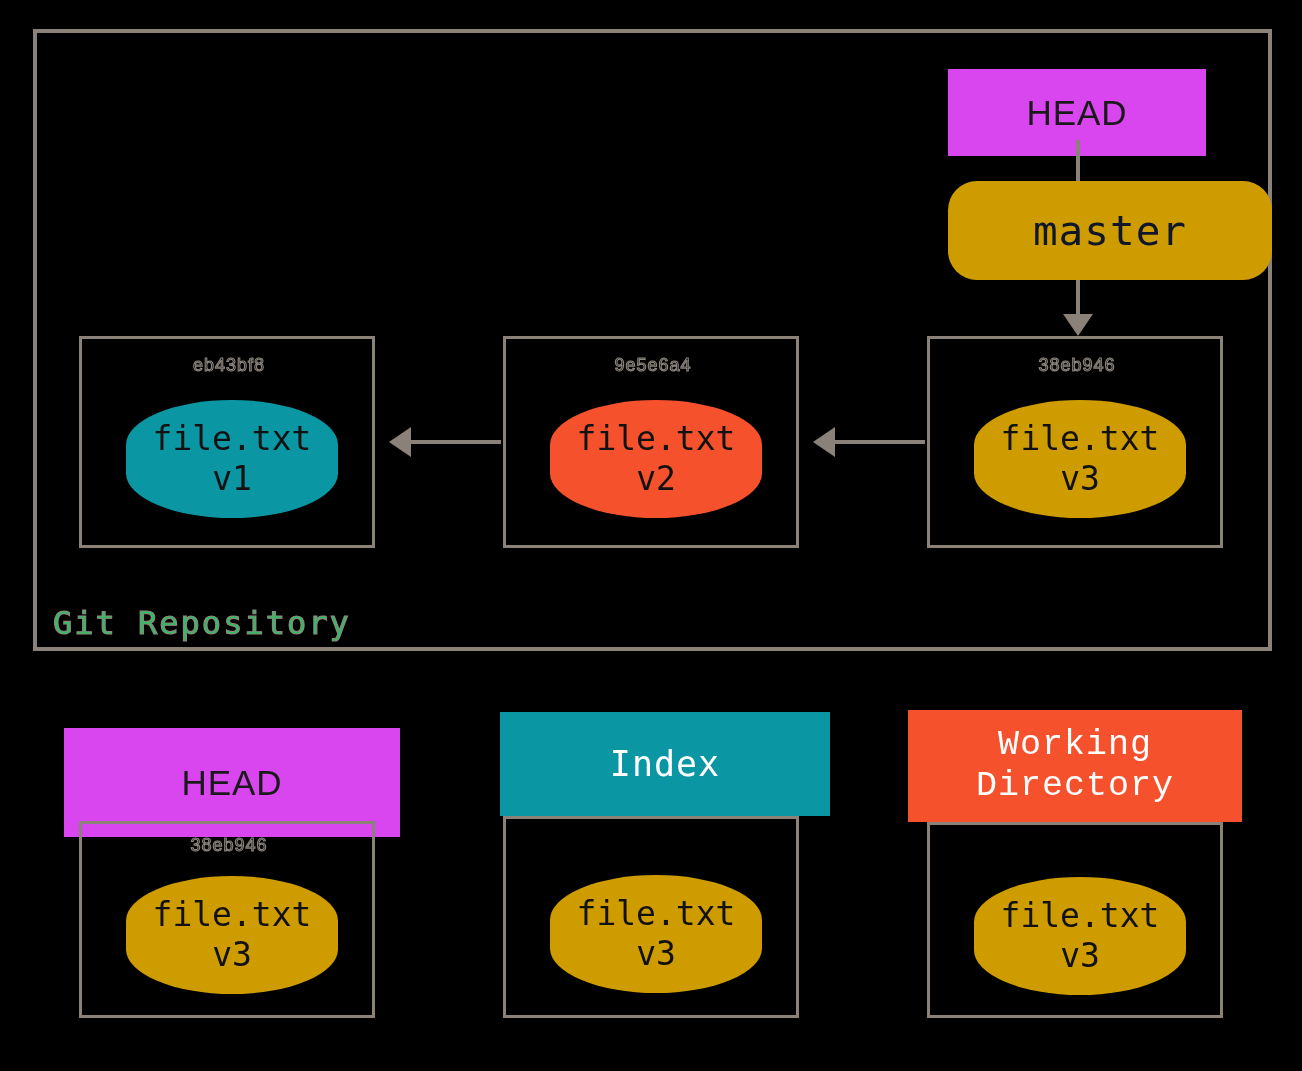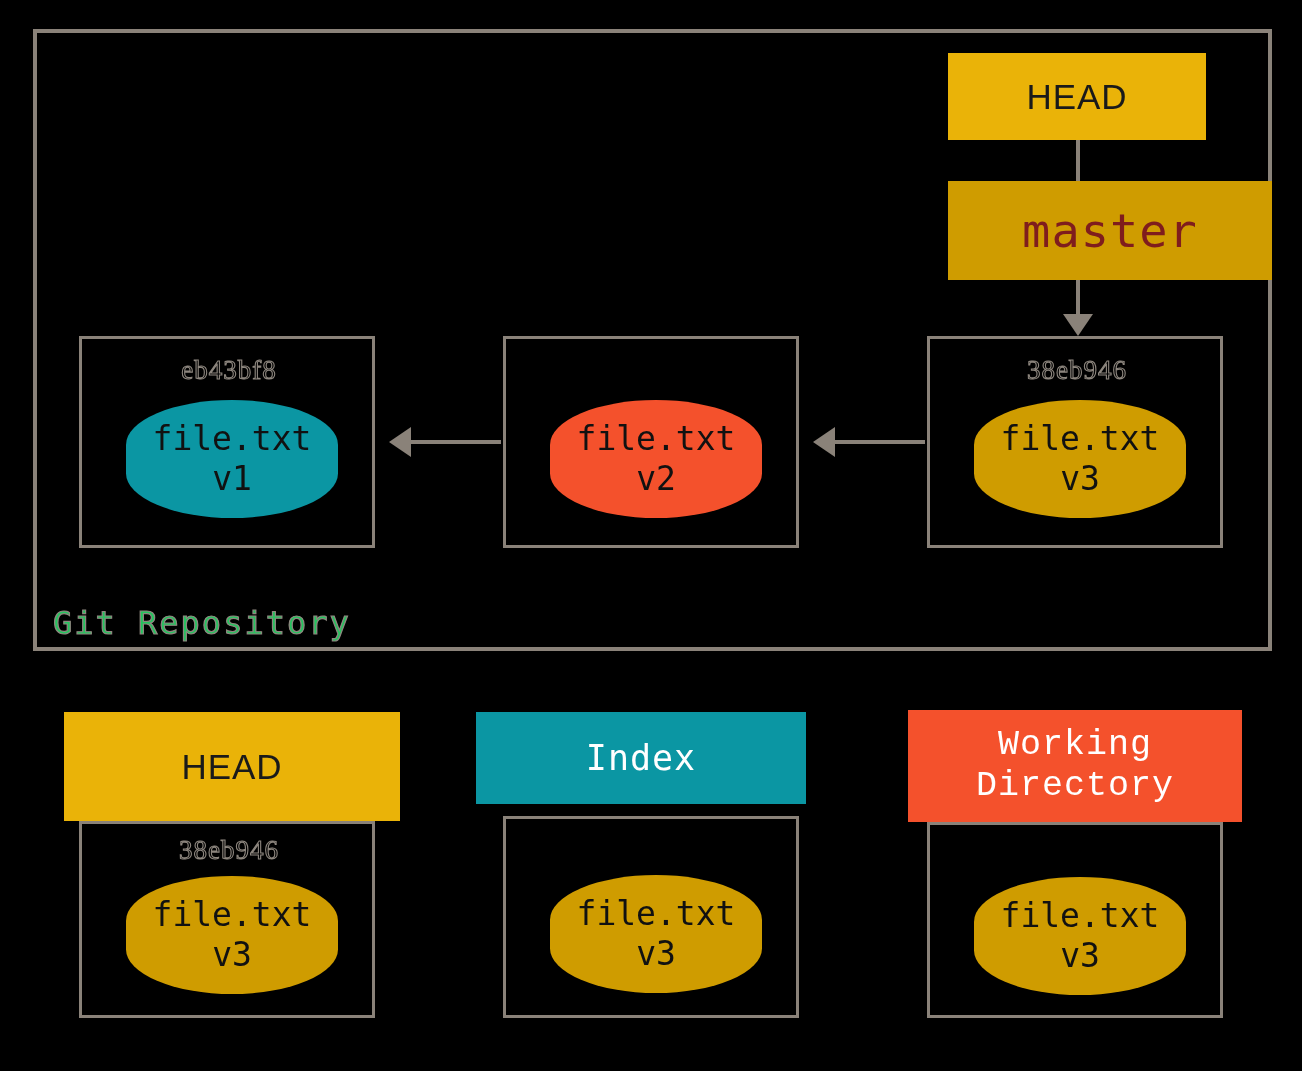--- a/index.html
+++ b/index.html
@@ -29,28 +29,28 @@
     white-space:nowrap;
   }
 
   
   .flatbox{
     box-sizing:border-box;
     display:flex;align-items:center;justify-content:center;
     text-align:center;
   }
   .headbox{
-    background:#eab308;color:#1a1a1a;
+    background:#d946ef;color:#1a1a1a;
     font-family:"Liberation Sans",sans-serif;
-    font-size:35px;letter-spacing:1px;
+    font-size:35px;letter-spacing:1px;margin-top:16px;
   }
   .masterbox{
-    background:#cf9c00;color:#7f1d1d;
+    background:#cf9c00;color:#0f172a;
     font-family:"DejaVu Sans Mono",monospace;
-    font-size:47px;letter-spacing:1px;
+    font-size:41px;letter-spacing:1px;border-radius:29px;
   }
   .indexbox{
     background:#0b96a3;color:#ffffff;
     font-family:"DejaVu Sans Mono",monospace;
     font-size:35px;letter-spacing:1px;
   }
   .wdbox{
     background:#f4512c;color:#ffffff;
     font-family:Liberation Mono, monospace;
     font-size:35px;letter-spacing:1px;line-height:41px;
@@ -58,22 +58,22 @@
 
   
   .cell{
     box-sizing:border-box;
     border:3px solid #8a8279;
     background:transparent;
   }
   .hashlabel{
     position:absolute;left:4px;right:0;
     text-align:center;
-    font-family:Liberation Serif, serif;
-    font-size:27px;letter-spacing:1px;
+    font-family:Liberation Sans, sans-serif;
+    font-size:18px;letter-spacing:1px;
     color:#000;
     -webkit-text-stroke:1.1px #8d867e;
   }
   .blob{
     position:absolute;
     border-radius:50% / 38%;
     display:flex;align-items:center;justify-content:center;
     flex-direction:column;
     font-family:"DejaVu Sans Mono",monospace;
     font-size:33px;line-height:40px;
@@ -125,20 +125,21 @@
   <div class="blob blob-teal" style="left:44px;top:61px;width:212px;height:118px;">
     <span>file.txt</span>
     <span>v1</span>
   </div>
 </div>
 
 <div class="abs hline" style="left:411px;top:440px;width:90px;"></div>
 <div class="abs arrow-left" style="left:389px;top:427px;"></div>
 
 <div class="abs cell" style="left:503px;top:336px;width:296px;height:212px;">
+  <div class="hashlabel" style="top:16px;">9e5e6a4</div>
   <div class="blob blob-red" style="left:44px;top:61px;width:212px;height:118px;">
     <span>file.txt</span>
     <span>v2</span>
   </div>
 </div>
 
 <div class="abs hline" style="left:835px;top:440px;width:90px;"></div>
 <div class="abs arrow-left" style="left:813px;top:427px;"></div>
 
 <div class="abs cell" style="left:927px;top:336px;width:296px;height:212px;">
@@ -153,21 +154,21 @@
   <span>HEAD</span>
 </div>
 <div class="abs cell" style="left:79px;top:821px;width:296px;height:197px;">
   <div class="hashlabel" style="top:11px;">38eb946</div>
   <div class="blob blob-gold" style="left:44px;top:52px;width:212px;height:118px;">
     <span>file.txt</span>
     <span>v3</span>
   </div>
 </div>
 
-<div class="abs flatbox indexbox" style="left:476px;top:712px;width:330px;height:92px;text-align:center;">
+<div class="abs flatbox indexbox" style="left:500px;top:712px;width:330px;height:104px;text-align:center;">
   <span>Index</span>
 </div>
 <div class="abs cell" style="left:503px;top:816px;width:296px;height:202px;">
   <div class="blob blob-gold" style="left:44px;top:56px;width:212px;height:118px;">
     <span>file.txt</span>
     <span>v3</span>
   </div>
 </div>
 
 <div class="abs flatbox wdbox" style="left:908px;top:710px;width:334px;height:112px;">

